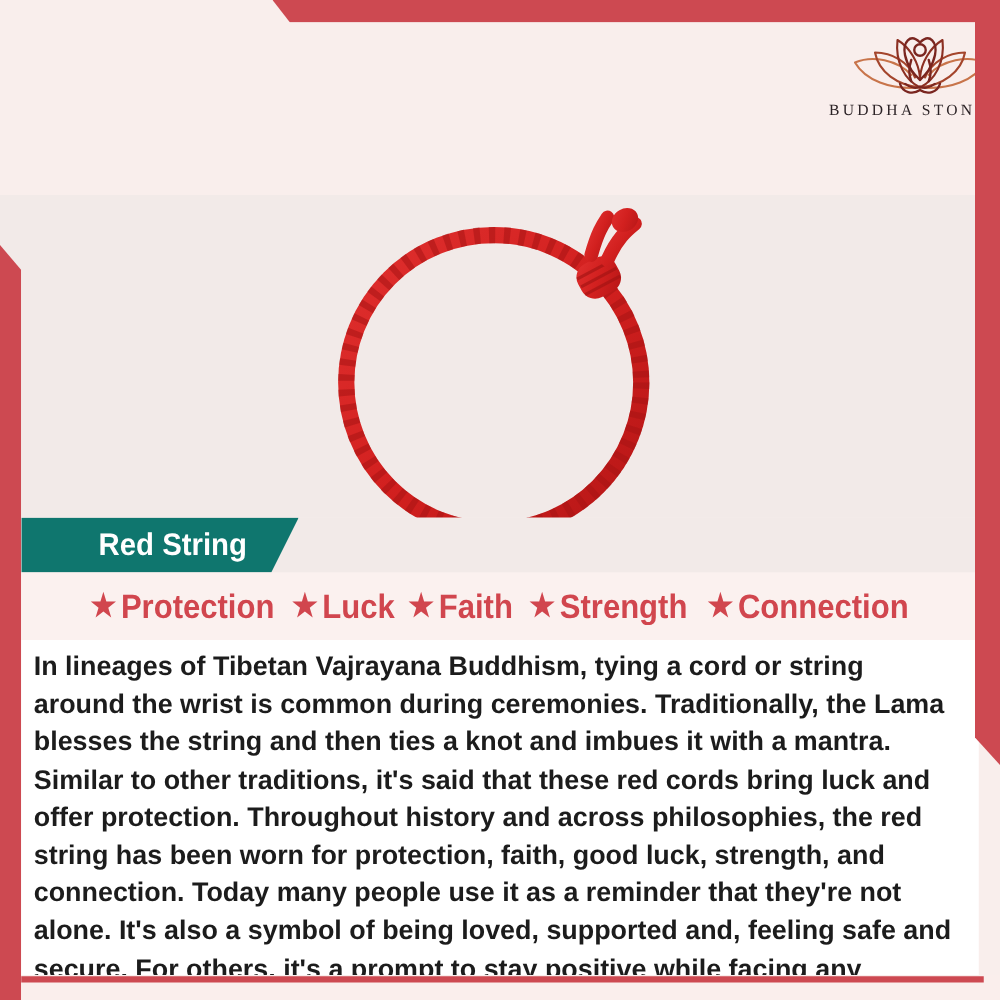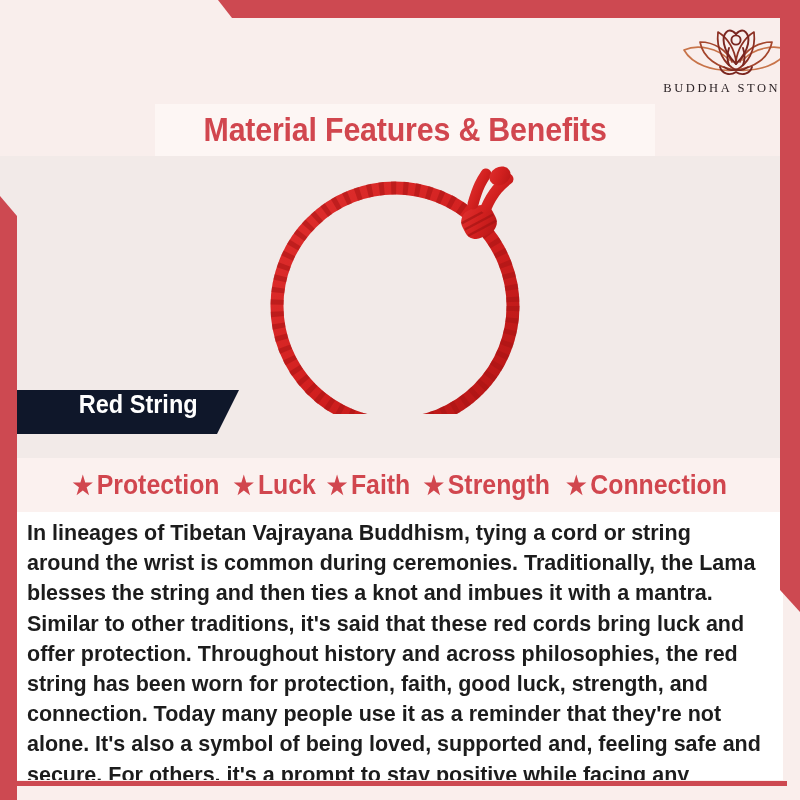--- a/index.html
+++ b/index.html
@@ -78,25 +78,25 @@
     background:#f2eae8;
     z-index:1;
   }
   .bracelet{
     position:absolute; top:-10px; left:50%; transform:translateX(-50%);
     width:420px; height:300px;
   }
 
   
   .rs-banner{
-    position:absolute; top:390px; left:17px; width:222px; height:44px;
-    background:#0f172a;
+    position:absolute; top:414px; left:17px; width:222px; height:44px;
+    background:#0f766e;
     clip-path:polygon(0 0, 222px 0, 200px 44px, 0 44px);
     z-index:5;
-    display:flex; 
+    display:flex; align-items:center;
   }
   .rs-label{
     color:#ffffff;
     font-size:25px;
     font-weight:bold;
     font-family:"Liberation Sans Narrow","Liberation Sans",sans-serif;
     transform:scaleX(0.94);
     margin-left:58px;
     white-space:nowrap;
   }
@@ -201,23 +201,20 @@
         <path d="M57 28 C55 34 55 40 57 45" stroke="#7a2620" stroke-width="1.9"></path>
         <path d="M71 28 C73 34 73 40 71 45" stroke="#7a2620" stroke-width="1.9"></path>
 
         <path d="M48 47 C50 54 58 56 64 52 C70 56 78 54 80 47" stroke="#7a2620" stroke-width="1.9"></path>
         <path d="M52 47 C57 51 62 51 64 49 C66 51 71 51 76 47" stroke="#7a2620" stroke-width="1.6"></path>
       </g>
     </svg>
     <div class="logo-word">BUDDHA STONES</div>
   </div>
 
-  <div class="title-band">
-    <div class="title-text">Material Features &amp; Benefits</div>
-  </div>
 
   <div class="band-under"></div>
   <div class="rs-banner">
     <span class="rs-label">Red String</span>
   </div>
 
   <div class="benefits">
     <span class="benefit">
       <span class="star">★</span>
       <span>Protection</span>

